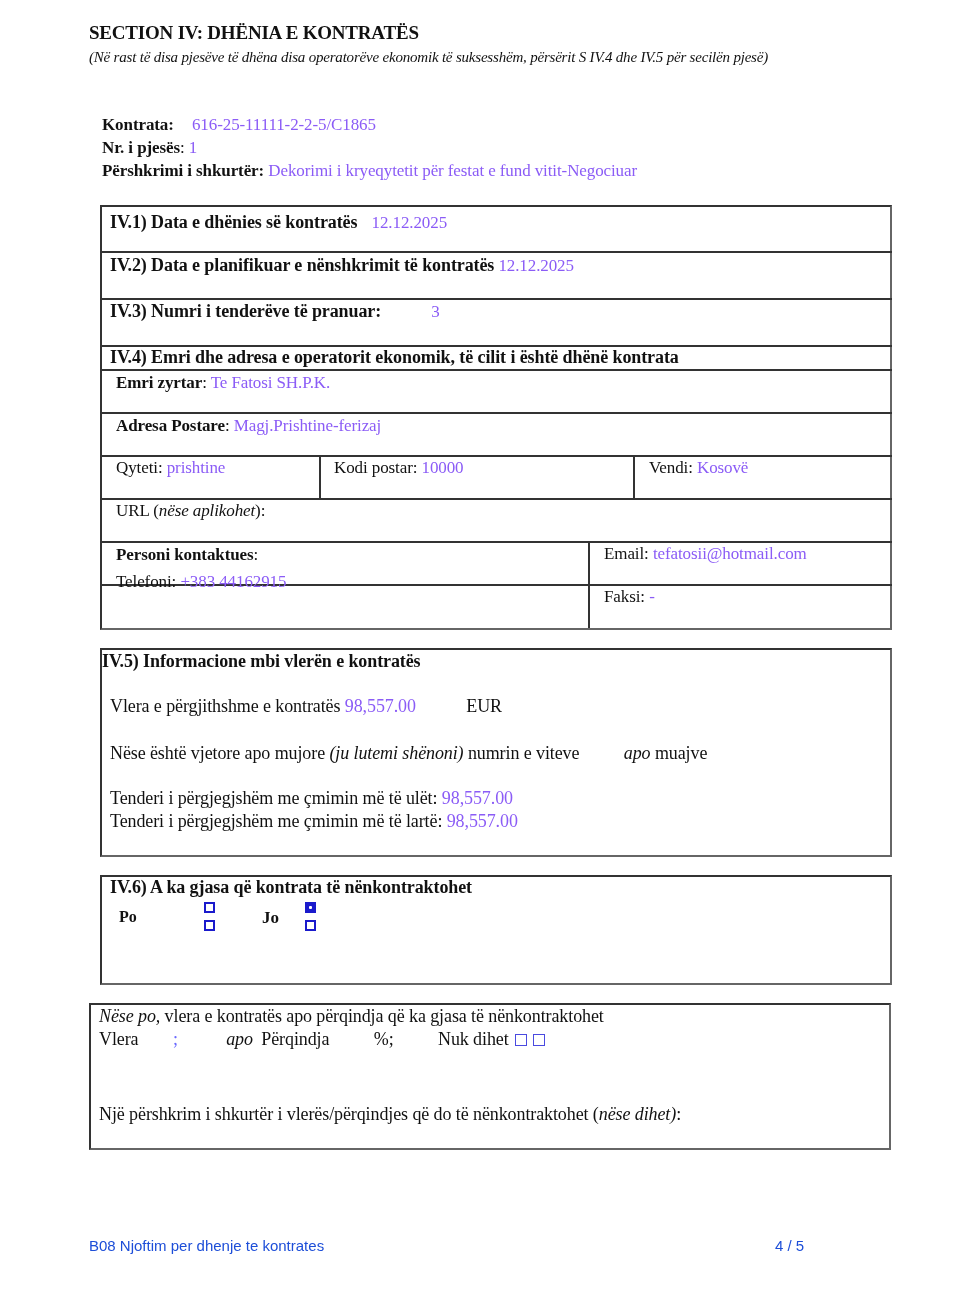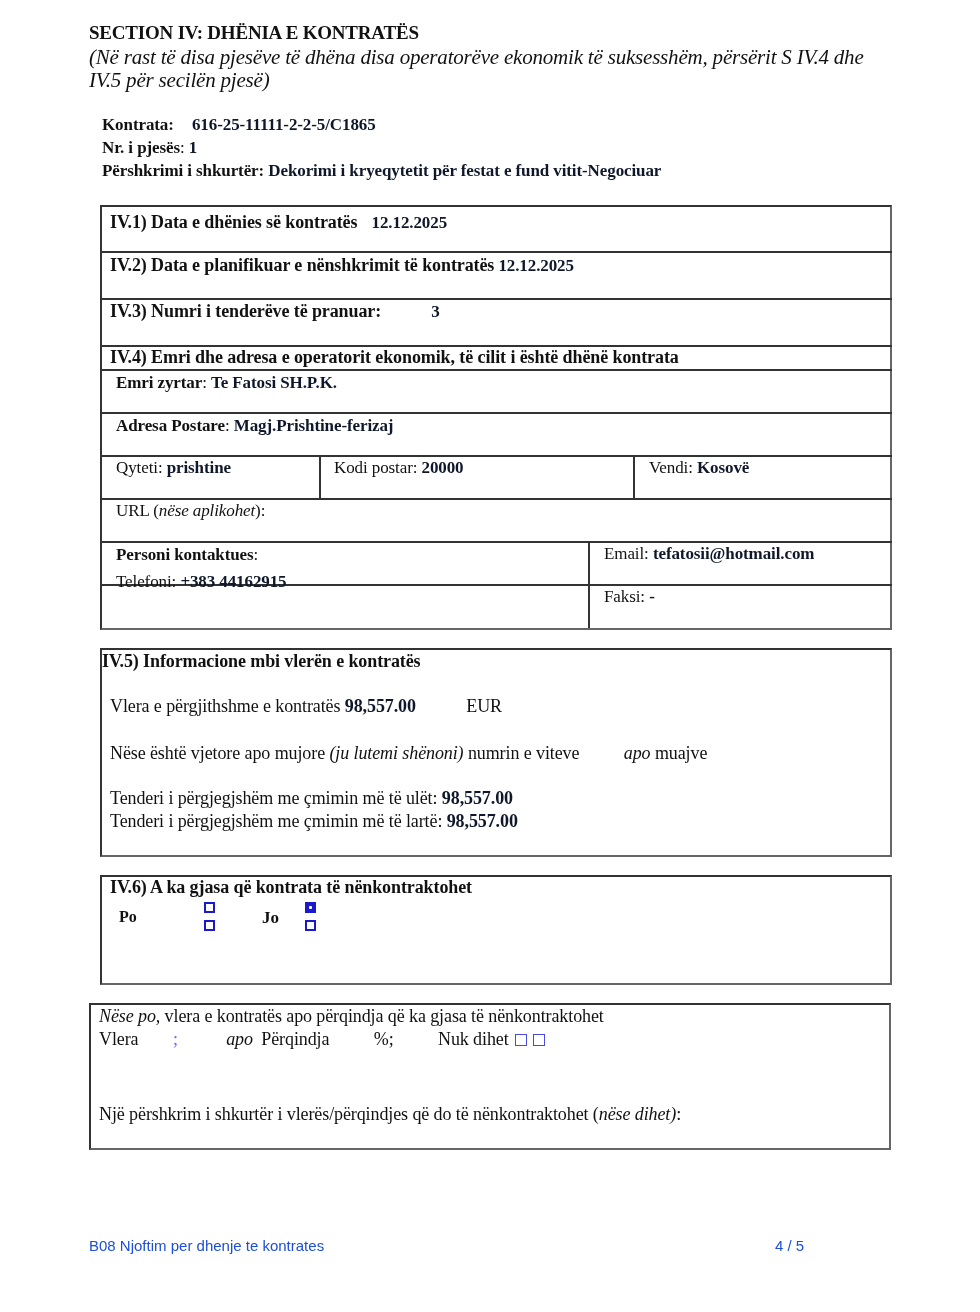--- a/index.html
+++ b/index.html
@@ -2,26 +2,26 @@
 <html><head>
 <meta charset="utf-8">
 <style>
   html, body { margin: 0; padding: 0; background: #ffffff; }
   body {
     width: 980px; height: 1312px; position: relative; overflow: hidden;
     font-family: "Liberation Serif", "DejaVu Serif", serif;
     color: #111111;
   }
   .abs { position: absolute; }
-  .blue { color: #0f172a; font-weight: bold; }
+  .blue { color: #8b5cf6; font-weight: normal; }
   .bold { font-weight: bold; }
   .it { font-style: italic; }
 
   .sec-title { left: 89px; top: 22px; font-size: 19px; font-weight: bold; letter-spacing: -0.2px; }
-  .sec-note { left: 89px; top: 46px; width: 810px; font-size: 21px; font-style: italic; line-height: 23px; letter-spacing: -0.2px; }
+  .sec-note { left: 89px; top: 46px; width: 810px; font-size: 15px; font-style: italic; line-height: 23px; letter-spacing: -0.2px; }
 
   .meta { left: 102px; font-size: 17px; letter-spacing: -0.1px; }
   .meta .lbl { font-weight: bold; }
 
   .box {
     position: absolute; border: 2px solid #333; border-right-color: #666; border-bottom-color: #666;
     box-sizing: border-box; background: #fff;
   }
   .row {
     position: absolute; left: 100px; width: 792px; box-sizing: border-box;
@@ -101,21 +101,21 @@
 
 <div class="row" style="top:455px; height:2px;"></div>
 <div class="cell" style="left:319px; top:456px; height:43px;"></div>
 <div class="cell" style="left:633px; top:456px; height:43px;"></div>
 <div class="t" style="left:116px; top:458px;">
   <span>Qyteti:</span>
   <span class="blue">prishtine</span>
 </div>
 <div class="t" style="left:334px; top:458px;">
   <span>Kodi postar:</span>
-  <span class="blue">20000</span>
+  <span class="blue">10000</span>
 </div>
 <div class="t" style="left:649px; top:458px;">
   <span>Vendi:</span>
   <span class="blue">Kosovë</span>
 </div>
 
 <div class="row" style="top:498px; height:2px;"></div>
 <div class="t" style="left:116px; top:501px;text-align:center;">
   <span>URL (</span><span class="it">nëse aplikohet</span><span>):</span>
 </div>

